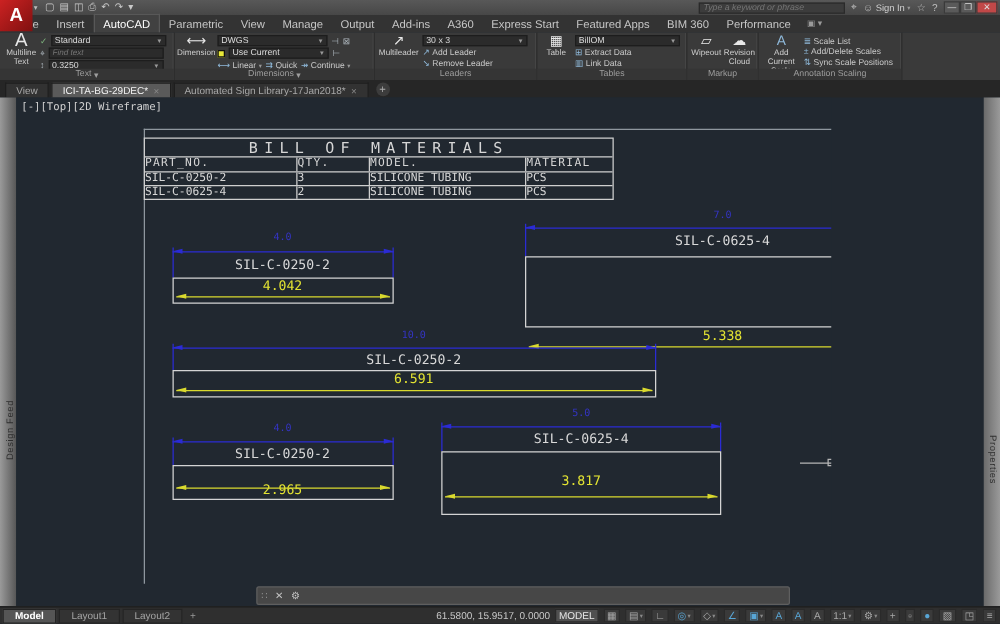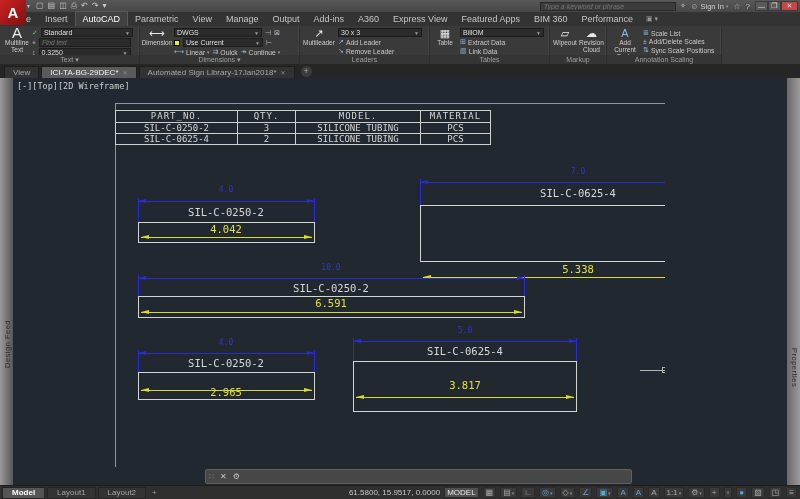--- a/index.html
+++ b/index.html
@@ -8,21 +8,21 @@
   .abs{position:absolute}
 
   
   .titlebar{position:absolute;left:0;top:0;width:800px;height:12px;background:linear-gradient(#585858,#474747);display:flex;align-items:center;color:#d8d8d8;font-size:8px}
   .logo{position:absolute;left:0;top:0;width:26px;height:25px;background:linear-gradient(135deg,#c22,#801010);z-index:30;color:#fff;font-size:15px;font-weight:bold;display:flex;align-items:center;justify-content:center}
   .logo-caret{position:absolute;left:27px;top:2px;color:#bbb;font-size:6px;z-index:30}
   .qat{display:flex;gap:4px;margin-left:36px}
   .qat span{color:#c9c9c9;font-size:8px;line-height:10px;cursor:default}
   .tb-title{position:absolute;left:50%;transform:translateX(-52%);white-space:nowrap;color:#e2e2e2;font-size:8.5px}
   .tb-right{margin-left:auto;display:flex;align-items:center;gap:5px;padding-right:2px}
-  .searchbox{width:136px;height:9px;background:#3c3c3c;border:1px solid #2a2a2a;color:#9a9a9a;font-style:italic;font-size:7px;padding:0 3px}
+  .searchbox{width:117px;height:9px;background:#3c3c3c;border:1px solid #2a2a2a;color:#9a9a9a;font-style:italic;font-size:7px;padding:0 3px}
   .signin{display:flex;align-items:center;gap:2px;color:#d0d0d0;font-size:7.5px}
   .tbicon{color:#bdbdbd;font-size:8px}
   .winbtns{display:flex;height:10px}
   .winbtns .wb{width:13px;height:10px;display:flex;align-items:center;justify-content:center;font-size:7px;color:#ddd;background:#5a5a5a;border:1px solid #3a3a3a}
   .winbtns .wb.close{background:#c14848;width:17px}
 
   
   .tabrow{position:absolute;left:0;top:12px;width:800px;height:14px;background:#333;display:flex;align-items:flex-end;}
   .rtab{color:#c6c6c6;font-size:9px;padding:2px 7px 2px;cursor:default;white-space:nowrap}
   .rtab.active{background:#414141;color:#fff;border:1px solid #585858;border-bottom:none}
@@ -56,21 +56,21 @@
   .vpctl{position:absolute;left:4px;top:3px;color:#cfcfcf;font-size:8.5px}
   .dwgwin{position:absolute;left:700px;top:4px;display:flex;gap:6px;color:#c0c0c0;font-size:8px}
   .mono{font-family:"DejaVu Sans Mono",monospace}
 
   
   .sline{position:absolute;background:#8f979e}
 
   
   .bom{position:absolute;left:102px;top:32px;width:376px;border:1px solid #cfcfcf;color:#d6d6d6}
   .bom-title{height:15px;border-bottom:1px solid #cfcfcf;text-align:center;font-size:12px;letter-spacing:5px;line-height:15px}
-  .bom-row{display:flex;height:11px;line-height:11px;font-size:9px;text-align:center}
+  .bom-row{display:flex;height:11px;line-height:11px;font-size:9px;}
   .bom-row.head{letter-spacing:1px}
   .bom-row+.bom-row{border-top:1px solid #cfcfcf}
   .bc{border-right:1px solid #cfcfcf;overflow:hidden}
   .bc:last-child{border-right:none}
   .c0{width:122px}.c1{width:58px}.c2{width:125px}.c3{width:69px}
 
   
   .wrect{position:absolute;border:1px solid #d4d4d4}
   .dim{position:absolute;height:1px}
   .dim.b{background:#2b2bd4}
@@ -161,21 +161,21 @@
   <div class="tabrow">
     <span class="rtab">Home</span>
     <span class="rtab">Insert</span>
     <span class="rtab active">AutoCAD</span>
     <span class="rtab">Parametric</span>
     <span class="rtab">View</span>
     <span class="rtab">Manage</span>
     <span class="rtab">Output</span>
     <span class="rtab">Add-ins</span>
     <span class="rtab">A360</span>
-    <span class="rtab">Express View</span>
+    <span class="rtab">Express Start</span>
     <span class="rtab">Featured Apps</span>
     <span class="rtab">BIM 360</span>
     <span class="rtab">Performance</span>
     <span class="ribmin">▣ ▾</span>
   </div>
 
   <div class="ribbon">
 
     <div class="panel" style="left:0;width:140px">
       <div class="bigbtn" style="left:4px;width:26px">
@@ -383,20 +383,21 @@
     <div class="dwgwin">
       <span>—</span>
       <span>❐</span>
       <span>✕</span>
     </div>
 
     <div class="sline" style="left:102px;top:25px;width:598px;height:1px"></div>
     <div class="sline" style="left:102px;top:25px;width:1px;height:364px"></div>
 
     <div class="bom mono">
+      <div class="bom-title">BILL OF MATERIALS</div>
       <div class="bom-row head">
         <div class="bc c0">PART_NO.</div>
         <div class="bc c1">QTY.</div>
         <div class="bc c2">MODEL.</div>
         <div class="bc c3">MATERIAL</div>
       </div>
       <div class="bom-row">
         <div class="bc c0">SIL-C-0250-2</div>
         <div class="bc c1">3</div>
         <div class="bc c2">SILICONE TUBING</div>

